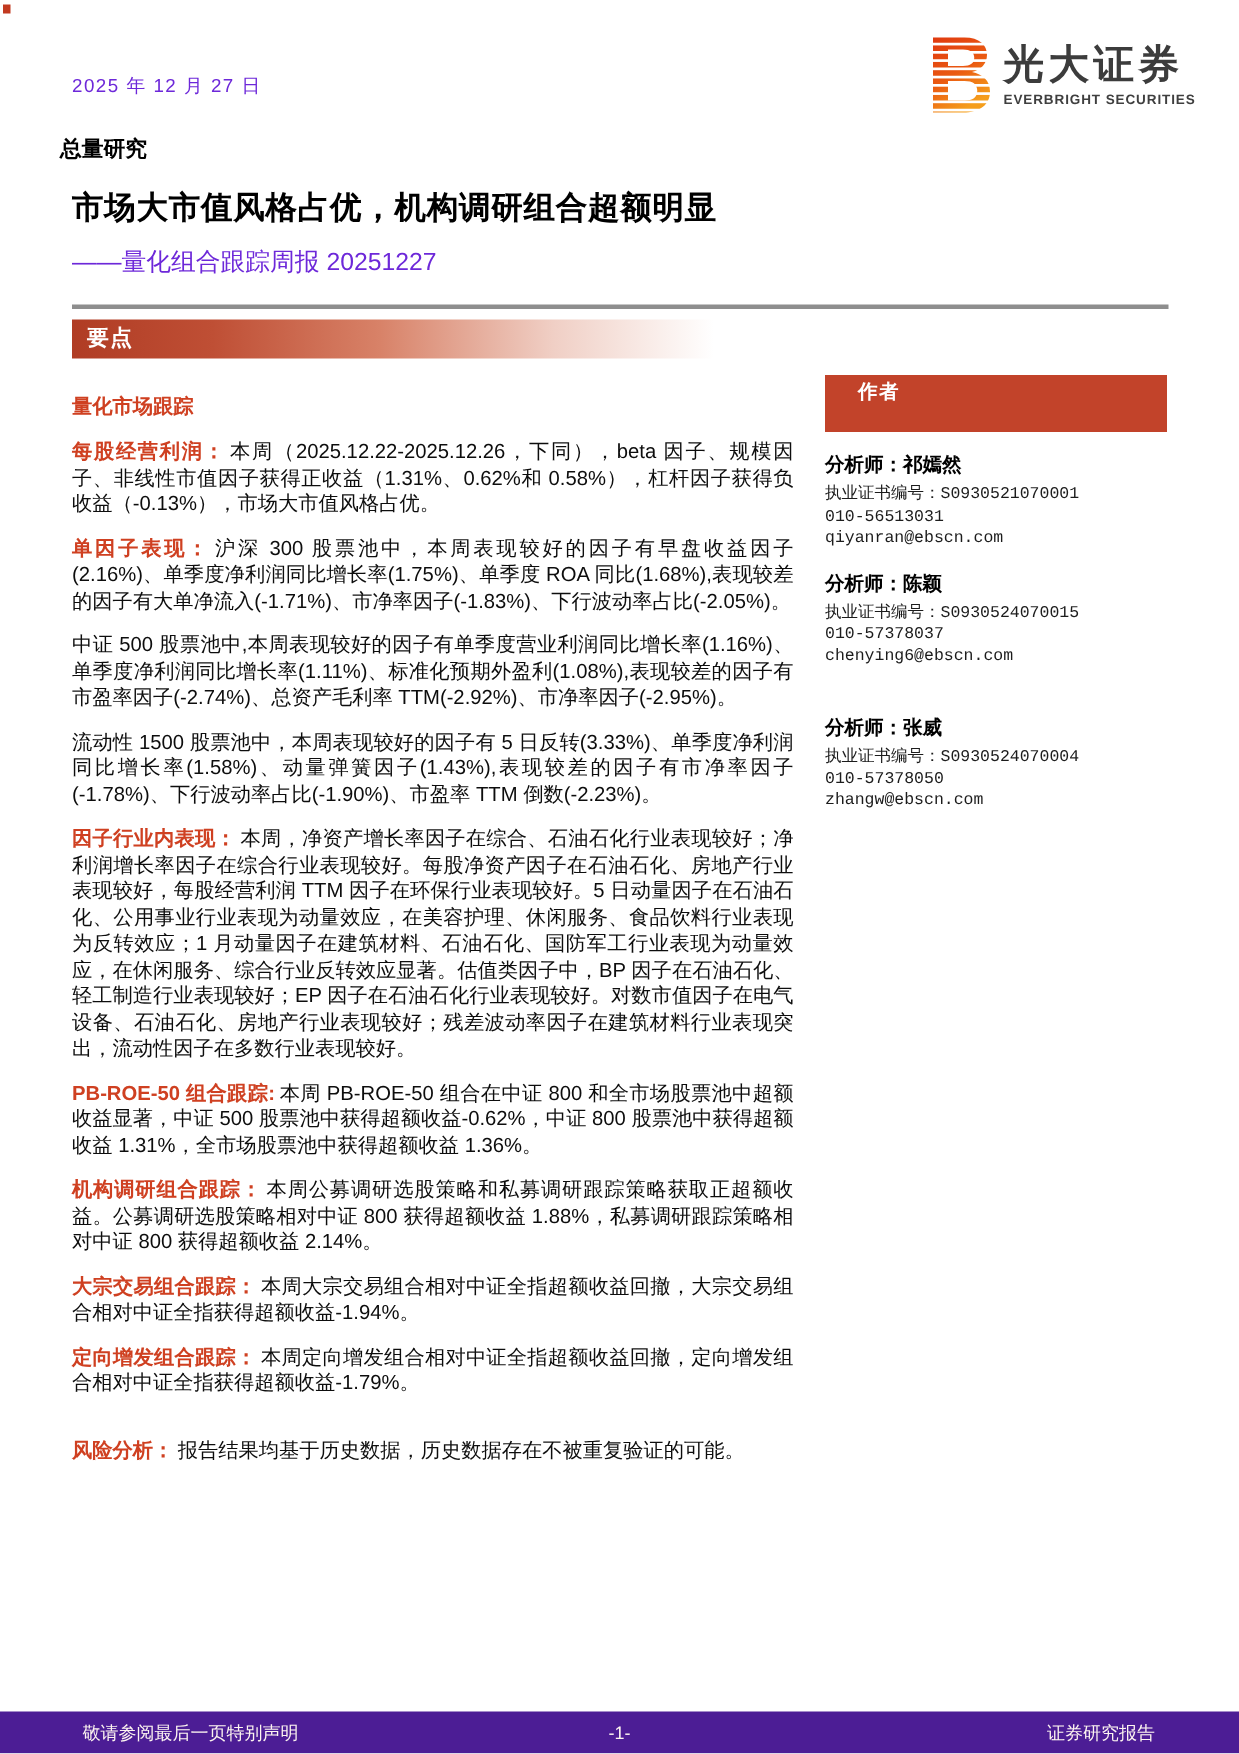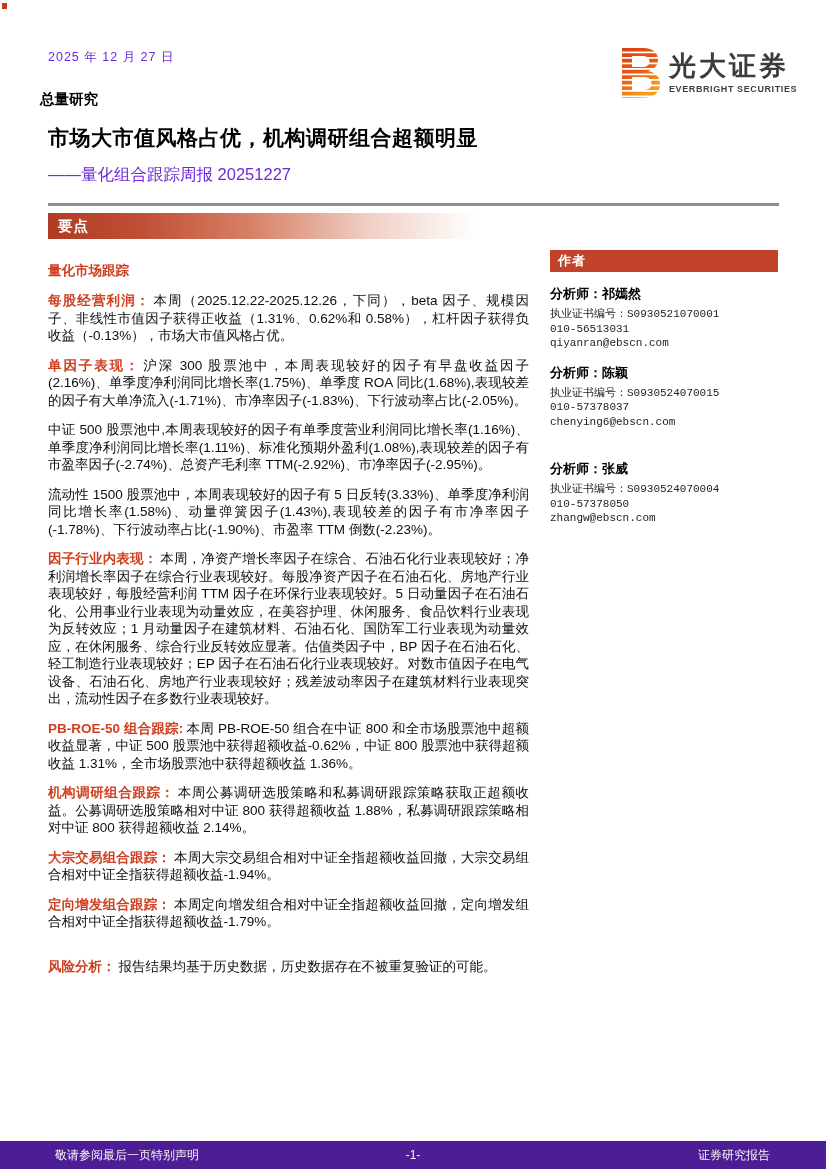--- a/index.html
+++ b/index.html
@@ -6,21 +6,21 @@
   html,body { background:#e9e9e9; }
   .page {
     position:relative; width:826px; height:1169px; margin:0 auto;
     background:#ffffff; overflow:hidden;
     font-family:"Liberation Sans","DejaVu Sans",sans-serif; color:#111;
   }
   .corner-mark { position:absolute; left:2px; top:3px; width:5px; height:6px; background:#c23a20; }
 
   
   .date { position:absolute; left:48px; top:49px; font-size:12.5px; color:#6d28d9; letter-spacing:1px; }
-  .logo { position:absolute; left:622px; top:47px; display:flex; align-items:flex-start; }
+  .logo { position:absolute; left:622px; top:24px; display:flex; align-items:flex-start; }
   .logo-icon { width:38px; height:52px; }
   .logo-text { margin-left:9px; padding-top:6px; }
   .logo-cn { font-size:27px; font-weight:bold; color:#3c3c3c; letter-spacing:3px; line-height:1; white-space:nowrap; }
   .logo-en { font-size:9px; font-weight:bold; color:#3f3f3f; letter-spacing:0.6px; margin-top:4px; white-space:nowrap; }
 
   .category { position:absolute; left:40px; top:90px; font-size:14.5px; font-weight:bold; color:#000; }
   .title    { position:absolute; left:48px; top:124px; font-size:21px; font-weight:bold; color:#000; letter-spacing:0.5px; }
   .subtitle { position:absolute; left:48px; top:164px; font-size:16.5px; color:#6d28d9; }
   .rule     { position:absolute; left:48px; top:203px; width:731px; height:3px; background:#8e8e8e; }
 
@@ -35,22 +35,22 @@
   
   .left-col { position:absolute; left:48px; top:262px; width:481px; }
   .subheading { color:#cf4021; font-weight:bold; font-size:13.5px; margin-bottom:12px; }
   .para { font-size:13.5px; line-height:17.5px; text-align:justify; margin-bottom:12px; color:#0d0d0d; }
   .para .lead { color:#cf4021; font-weight:bold; margin-right:3px; }
   .para.risk { margin-top:27px; }
 
   
   .right-col { position:absolute; left:550px; top:250px; width:228px; }
   .badge-authors {
-    height:22px; background:#c2432a; color:#fff; font-weight:bold; font-size:13px;
-    line-height:22px; padding-left:8px; letter-spacing:1px;
+    height:38px; background:#c2432a; color:#fff; font-weight:bold; font-size:13px;
+    line-height:22px; padding-left:22px; letter-spacing:1px;
   }
   .analyst { margin-top:13px; }
   .analyst.spaced { margin-top:31px; }
   .analyst-name { font-size:13px; font-weight:bold; color:#000; margin-bottom:4px; }
   .analyst-line { font-size:11px; color:#1c1c1c; line-height:14.5px;font-family:Liberation Mono, monospace; }
 
   
   .footer {
     position:absolute; left:0; top:1141px; width:826px; height:28px;
     background:#4c1d95; color:#fdf4f0; font-size:12px;

